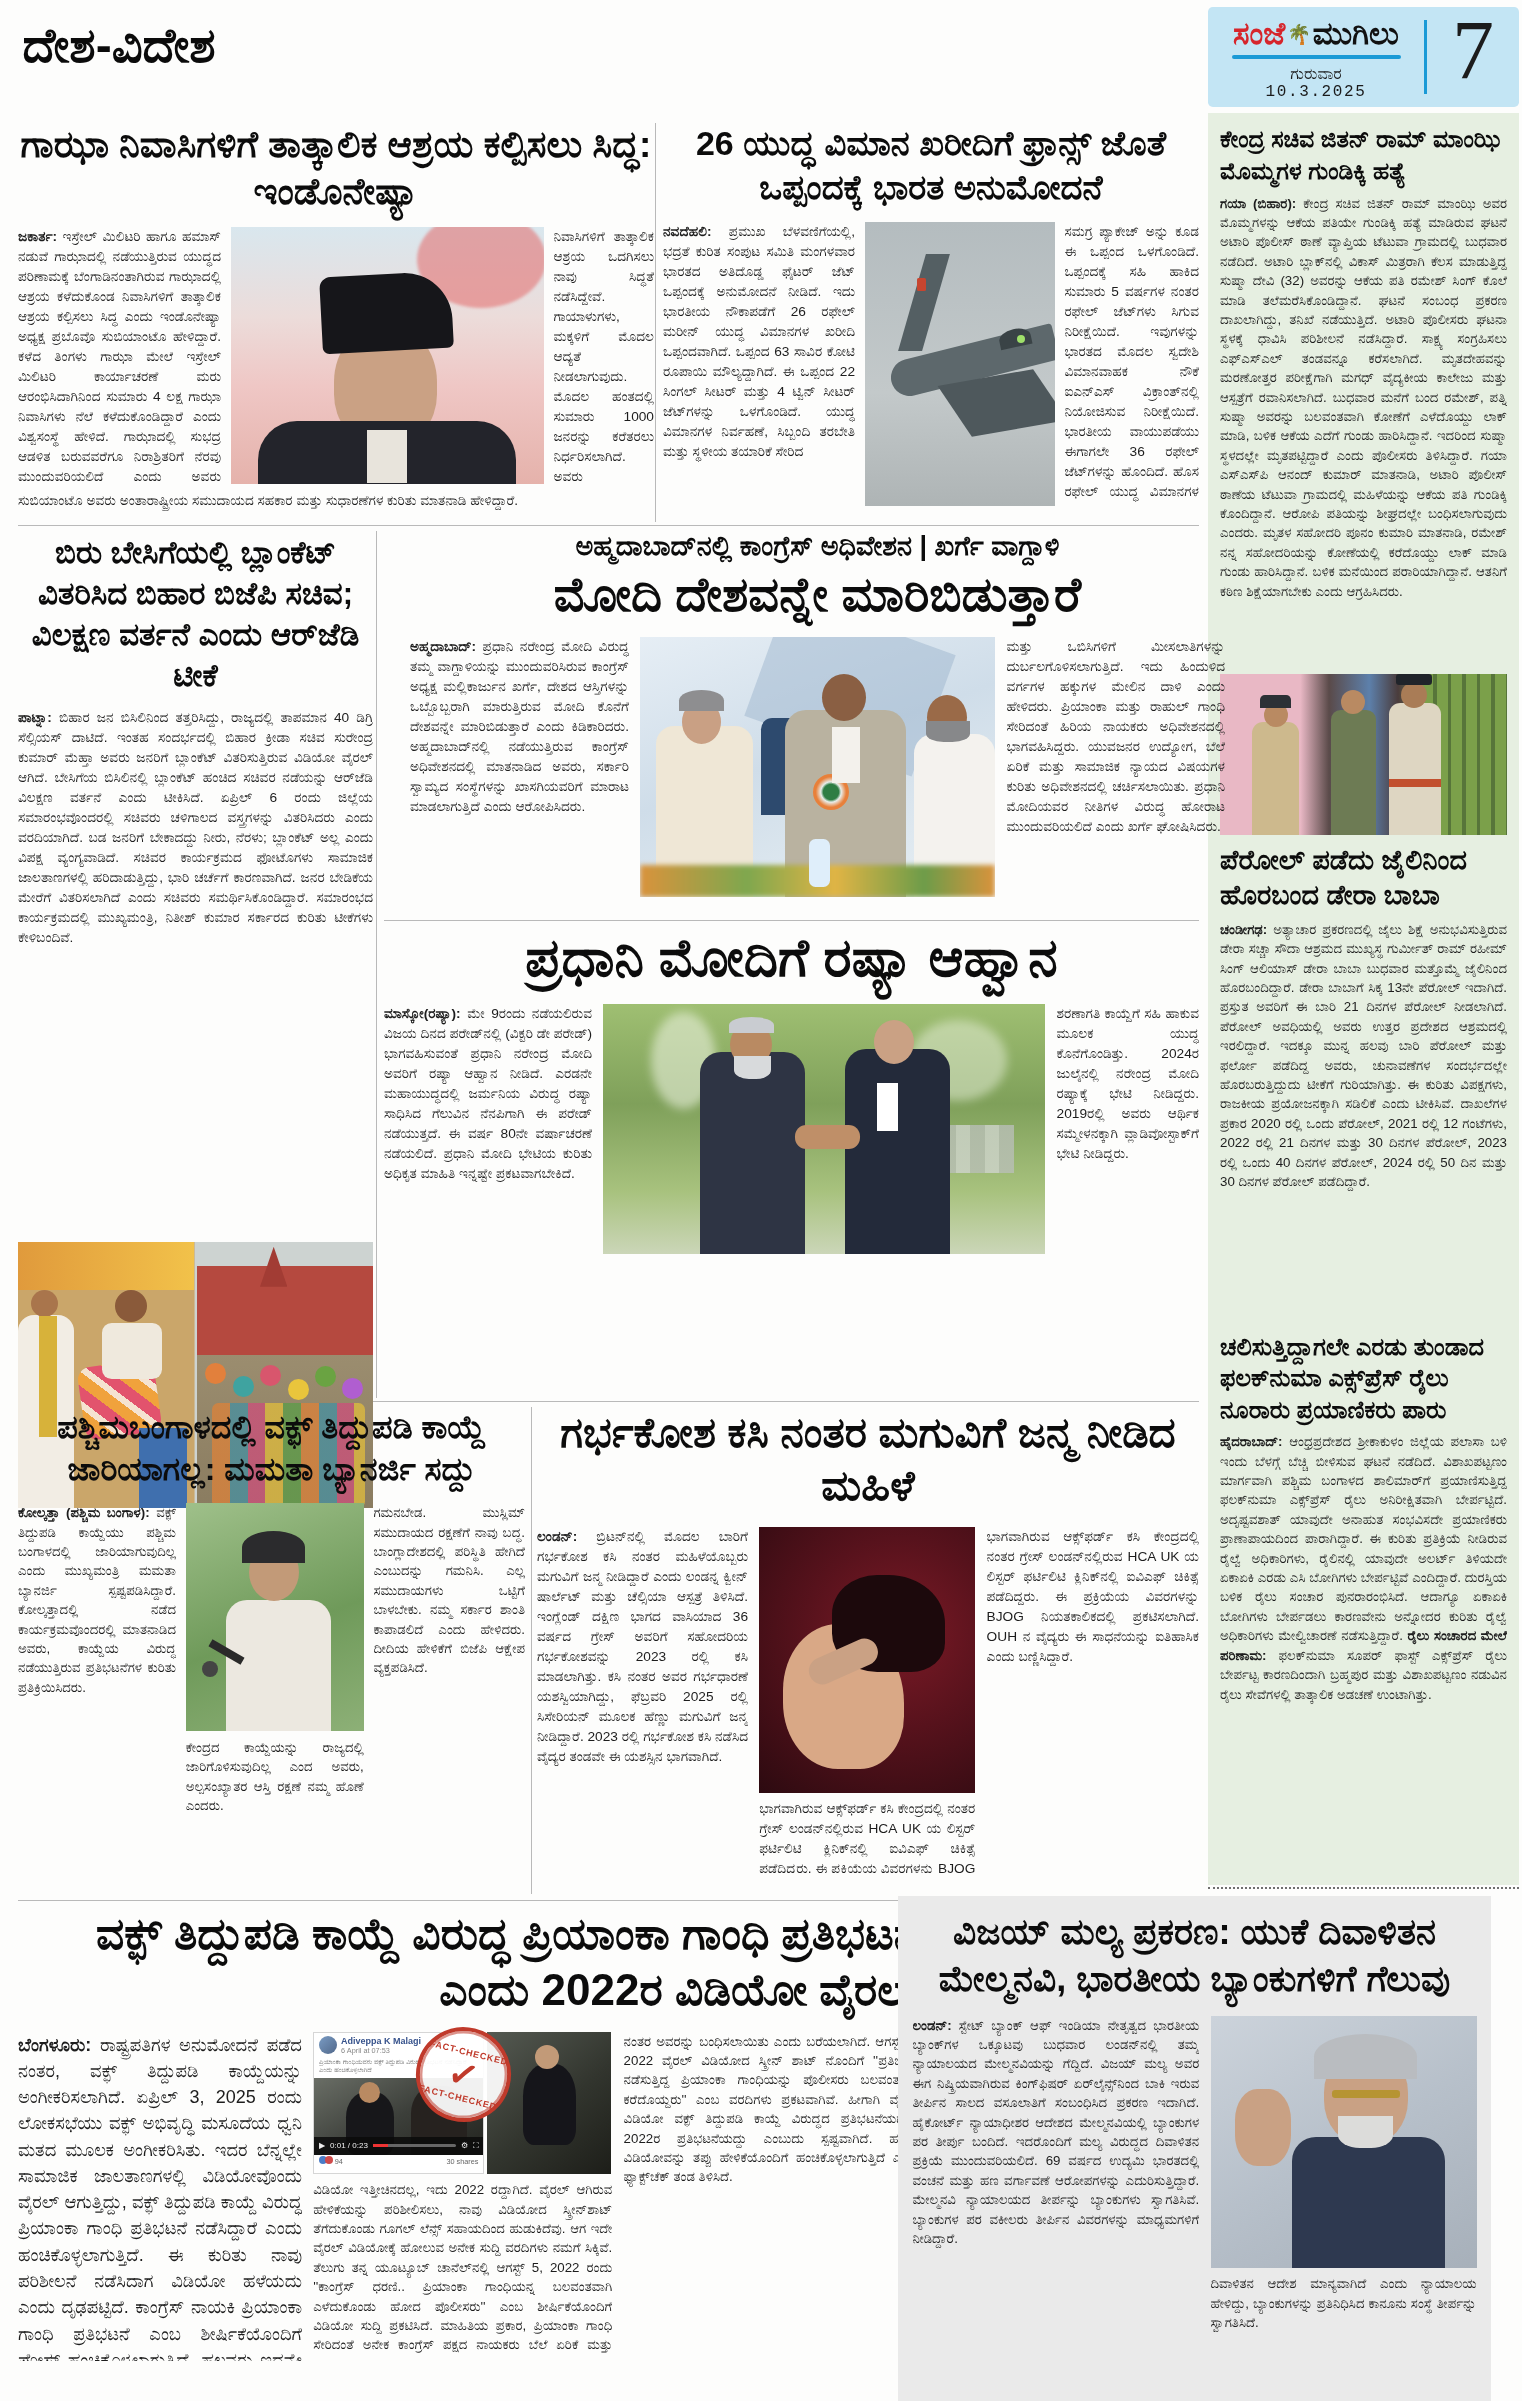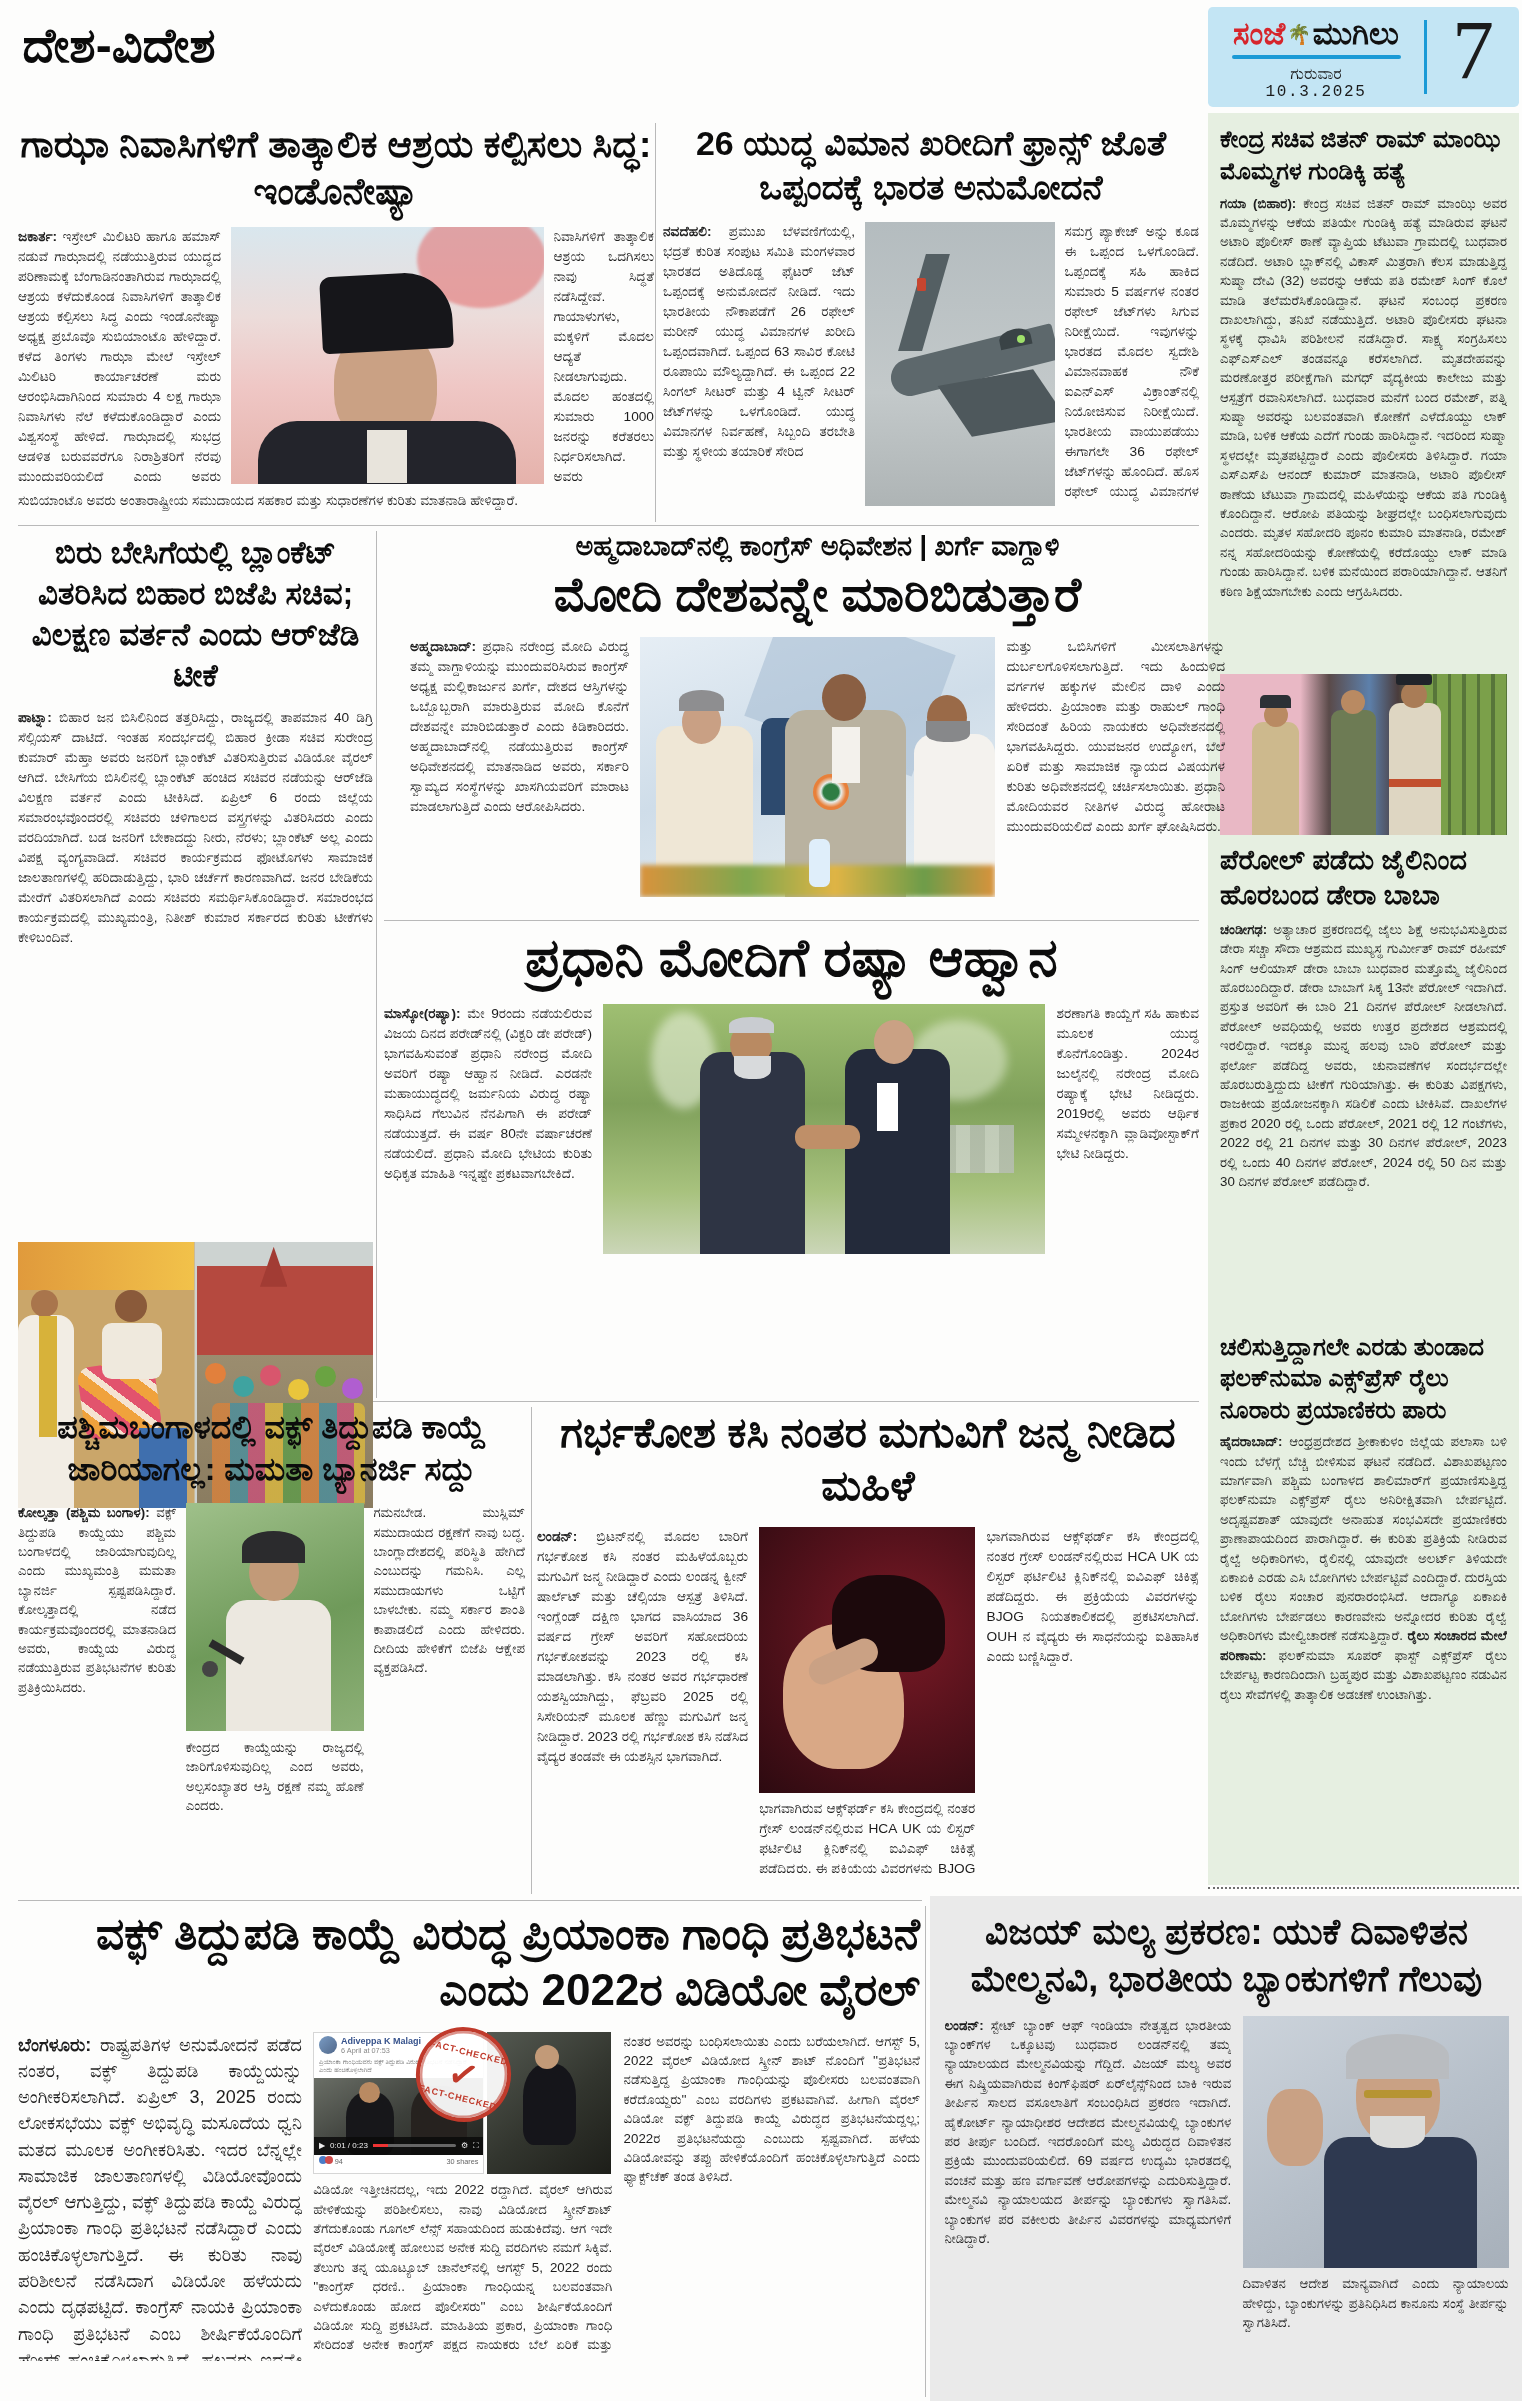--- a/index.html
+++ b/index.html
@@ -284,21 +284,21 @@
             <div class="txt">FACT-CHECKED</div>
           </div>
         </div>
         <div class="bt" style="height:176px;margin-top:6.5px;font-size:13.3px;">ವಿಡಿಯೋ ಇತ್ತೀಚಿನದಲ್ಲ, ಇದು 2022 ರದ್ದಾಗಿದೆ. ವೈರಲ್ ಆಗಿರುವ ಹೇಳಿಕೆಯನ್ನು ಪರಿಶೀಲಿಸಲು, ನಾವು ವಿಡಿಯೋದ ಸ್ಕ್ರೀನ್‌ಶಾಟ್ ತೆಗೆದುಕೊಂಡು ಗೂಗಲ್ ಲೆನ್ಸ್ ಸಹಾಯದಿಂದ ಹುಡುಕಿದೆವು. ಆಗ ಇದೇ ವೈರಲ್ ವಿಡಿಯೋಕ್ಕೆ ಹೋಲುವ ಅನೇಕ ಸುದ್ದಿ ವರದಿಗಳು ನಮಗೆ ಸಿಕ್ಕಿವೆ. ತೆಲುಗು ತನ್ನ ಯೂಟ್ಯೂಬ್ ಚಾನೆಲ್‌ನಲ್ಲಿ ಆಗಸ್ಟ್ 5, 2022 ರಂದು ''ಕಾಂಗ್ರೆಸ್ ಧರಣಿ.. ಪ್ರಿಯಾಂಕಾ ಗಾಂಧಿಯನ್ನ ಬಲವಂತವಾಗಿ ಎಳೆದುಕೊಂಡು ಹೋದ ಪೊಲೀಸರು'' ಎಂಬ ಶೀರ್ಷಿಕೆಯೊಂದಿಗೆ ವಿಡಿಯೋ ಸುದ್ದಿ ಪ್ರಕಟಿಸಿದೆ. ಮಾಹಿತಿಯ ಪ್ರಕಾರ, ಪ್ರಿಯಾಂಕಾ ಗಾಂಧಿ ಸೇರಿದಂತೆ ಅನೇಕ ಕಾಂಗ್ರೆಸ್ ಪಕ್ಷದ ನಾಯಕರು ಬೆಲೆ ಏರಿಕೆ ಮತ್ತು ಜಿಎಸ್‌ಟಿ ವಿರುದ್ಧ ಪ್ರತಿಭಟಿಸಿದರು.</div>
       </div>
 
       <div class="col bt" style="flex:1;height:329px;font-size:13.3px;">ನಂತರ ಅವರನ್ನು ಬಂಧಿಸಲಾಯಿತು ಎಂದು ಬರೆಯಲಾಗಿದೆ. ಆಗಸ್ಟ್ 5, 2022 ವೈರಲ್ ವಿಡಿಯೋದ ಸ್ಕ್ರೀನ್ ಶಾಟ್ ನೊಂದಿಗೆ ''ಪ್ರತಿಭಟನೆ ನಡೆಸುತ್ತಿದ್ದ ಪ್ರಿಯಾಂಕಾ ಗಾಂಧಿಯನ್ನು ಪೊಲೀಸರು ಬಲವಂತವಾಗಿ ಕರೆದೊಯ್ದರು'' ಎಂಬ ವರದಿಗಳು ಪ್ರಕಟವಾಗಿವೆ. ಹೀಗಾಗಿ ವೈರಲ್ ವಿಡಿಯೋ ವಕ್ಫ್ ತಿದ್ದುಪಡಿ ಕಾಯ್ದೆ ವಿರುದ್ಧದ ಪ್ರತಿಭಟನೆಯದ್ದಲ್ಲ; 2022ರ ಪ್ರತಿಭಟನೆಯದ್ದು ಎಂಬುದು ಸ್ಪಷ್ಟವಾಗಿದೆ. ಹಳೆಯ ವಿಡಿಯೋವನ್ನು ತಪ್ಪು ಹೇಳಿಕೆಯೊಂದಿಗೆ ಹಂಚಿಕೊಳ್ಳಲಾಗುತ್ತಿದೆ ಎಂದು ಫ್ಯಾಕ್ಟ್‌ಚೆಕ್ ತಂಡ ತಿಳಿಸಿದೆ.</div>
     </div>
   </div>
 
-  <div class="abs" style="left:930px;top:1896px;width:593px;height:505px;background:#eaeaea;padding:13px 14.5px;overflow:hidden;">
+  <div class="abs" style="left:898px;top:1896px;width:593px;height:505px;background:#eaeaea;padding:13px 14.5px;overflow:hidden;">
     <div class="hl" style="font-size:36px;line-height:1.3;">ವಿಜಯ್ ಮಲ್ಯ ಪ್ರಕರಣ: ಯುಕೆ ದಿವಾಳಿತನ ಮೇಲ್ಮನವಿ, ಭಾರತೀಯ ಬ್ಯಾಂಕುಗಳಿಗೆ ಗೆಲುವು</div>
     <div style="display:flex;margin-top:13px;gap:11.3px;">
       <div class="col bt" style="flex:1;height:347px;font-size:13.3px;"><b>ಲಂಡನ್:</b>
         <span>ಸ್ಟೇಟ್ ಬ್ಯಾಂಕ್ ಆಫ್ ಇಂಡಿಯಾ ನೇತೃತ್ವದ ಭಾರತೀಯ ಬ್ಯಾಂಕ್‌ಗಳ ಒಕ್ಕೂಟವು ಬುಧವಾರ ಲಂಡನ್‌ನಲ್ಲಿ ತಮ್ಮ ನ್ಯಾಯಾಲಯದ ಮೇಲ್ಮನವಿಯನ್ನು ಗೆದ್ದಿದೆ. ವಿಜಯ್ ಮಲ್ಯ ಅವರ ಈಗ ನಿಷ್ಕ್ರಿಯವಾಗಿರುವ ಕಿಂಗ್‌ಫಿಷರ್ ಏರ್‌ಲೈನ್ಸ್‌ನಿಂದ ಬಾಕಿ ಇರುವ ತೀರ್ಪಿನ ಸಾಲದ ವಸೂಲಾತಿಗೆ ಸಂಬಂಧಿಸಿದ ಪ್ರಕರಣ ಇದಾಗಿದೆ. ಹೈಕೋರ್ಟ್ ನ್ಯಾಯಾಧೀಶರ ಆದೇಶದ ಮೇಲ್ಮನವಿಯಲ್ಲಿ ಬ್ಯಾಂಕುಗಳ ಪರ ತೀರ್ಪು ಬಂದಿದೆ. ಇದರೊಂದಿಗೆ ಮಲ್ಯ ವಿರುದ್ಧದ ದಿವಾಳಿತನ ಪ್ರಕ್ರಿಯೆ ಮುಂದುವರಿಯಲಿದೆ. 69 ವರ್ಷದ ಉದ್ಯಮಿ ಭಾರತದಲ್ಲಿ ವಂಚನೆ ಮತ್ತು ಹಣ ವರ್ಗಾವಣೆ ಆರೋಪಗಳನ್ನು ಎದುರಿಸುತ್ತಿದ್ದಾರೆ. ಮೇಲ್ಮನವಿ ನ್ಯಾಯಾಲಯದ ತೀರ್ಪನ್ನು ಬ್ಯಾಂಕುಗಳು ಸ್ವಾಗತಿಸಿವೆ. ಬ್ಯಾಂಕುಗಳ ಪರ ವಕೀಲರು ತೀರ್ಪಿನ ವಿವರಗಳನ್ನು ಮಾಧ್ಯಮಗಳಿಗೆ ನೀಡಿದ್ದಾರೆ.</span></div>
       <div style="width:266px;">
         <div class="photo" style="width:266px;height:252px;background:linear-gradient(150deg,#ccd3db 0%,#b7c0ca 50%,#a7b0ba 100%);">
           <div class="ps" style="left:81px;top:121px;width:153px;height:131px;background:#2e3950;border-radius:24px 24px 0 0;"></div>
           <div class="ps" style="left:113px;top:32px;width:84px;height:97px;background:#c9a184;border-radius:46%;"></div>
           <div class="ps" style="left:103px;top:18px;width:103px;height:45px;background:#b9bcc0;border-radius:50% 50% 0 0;"></div>
           <div class="ps" style="left:121px;top:74px;width:68px;height:8px;background:#b69433;border-radius:3.2px;"></div>

